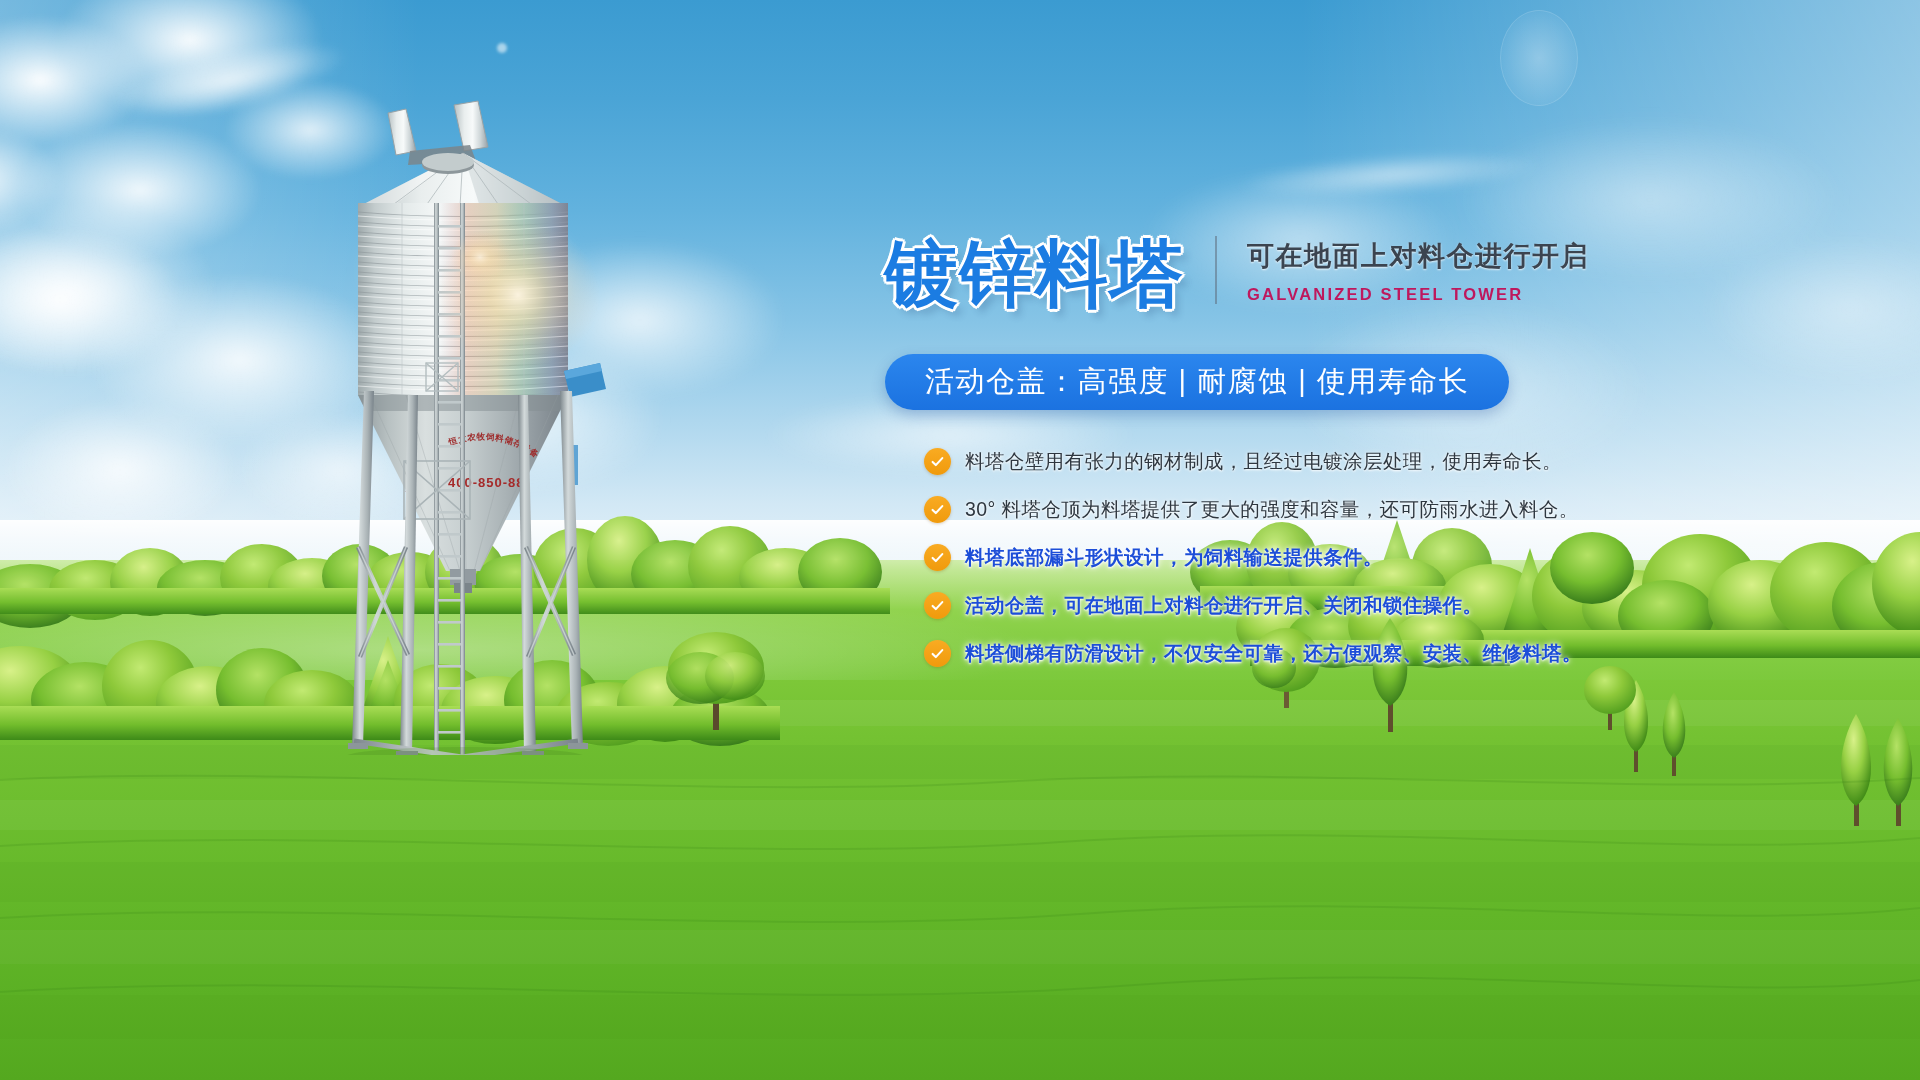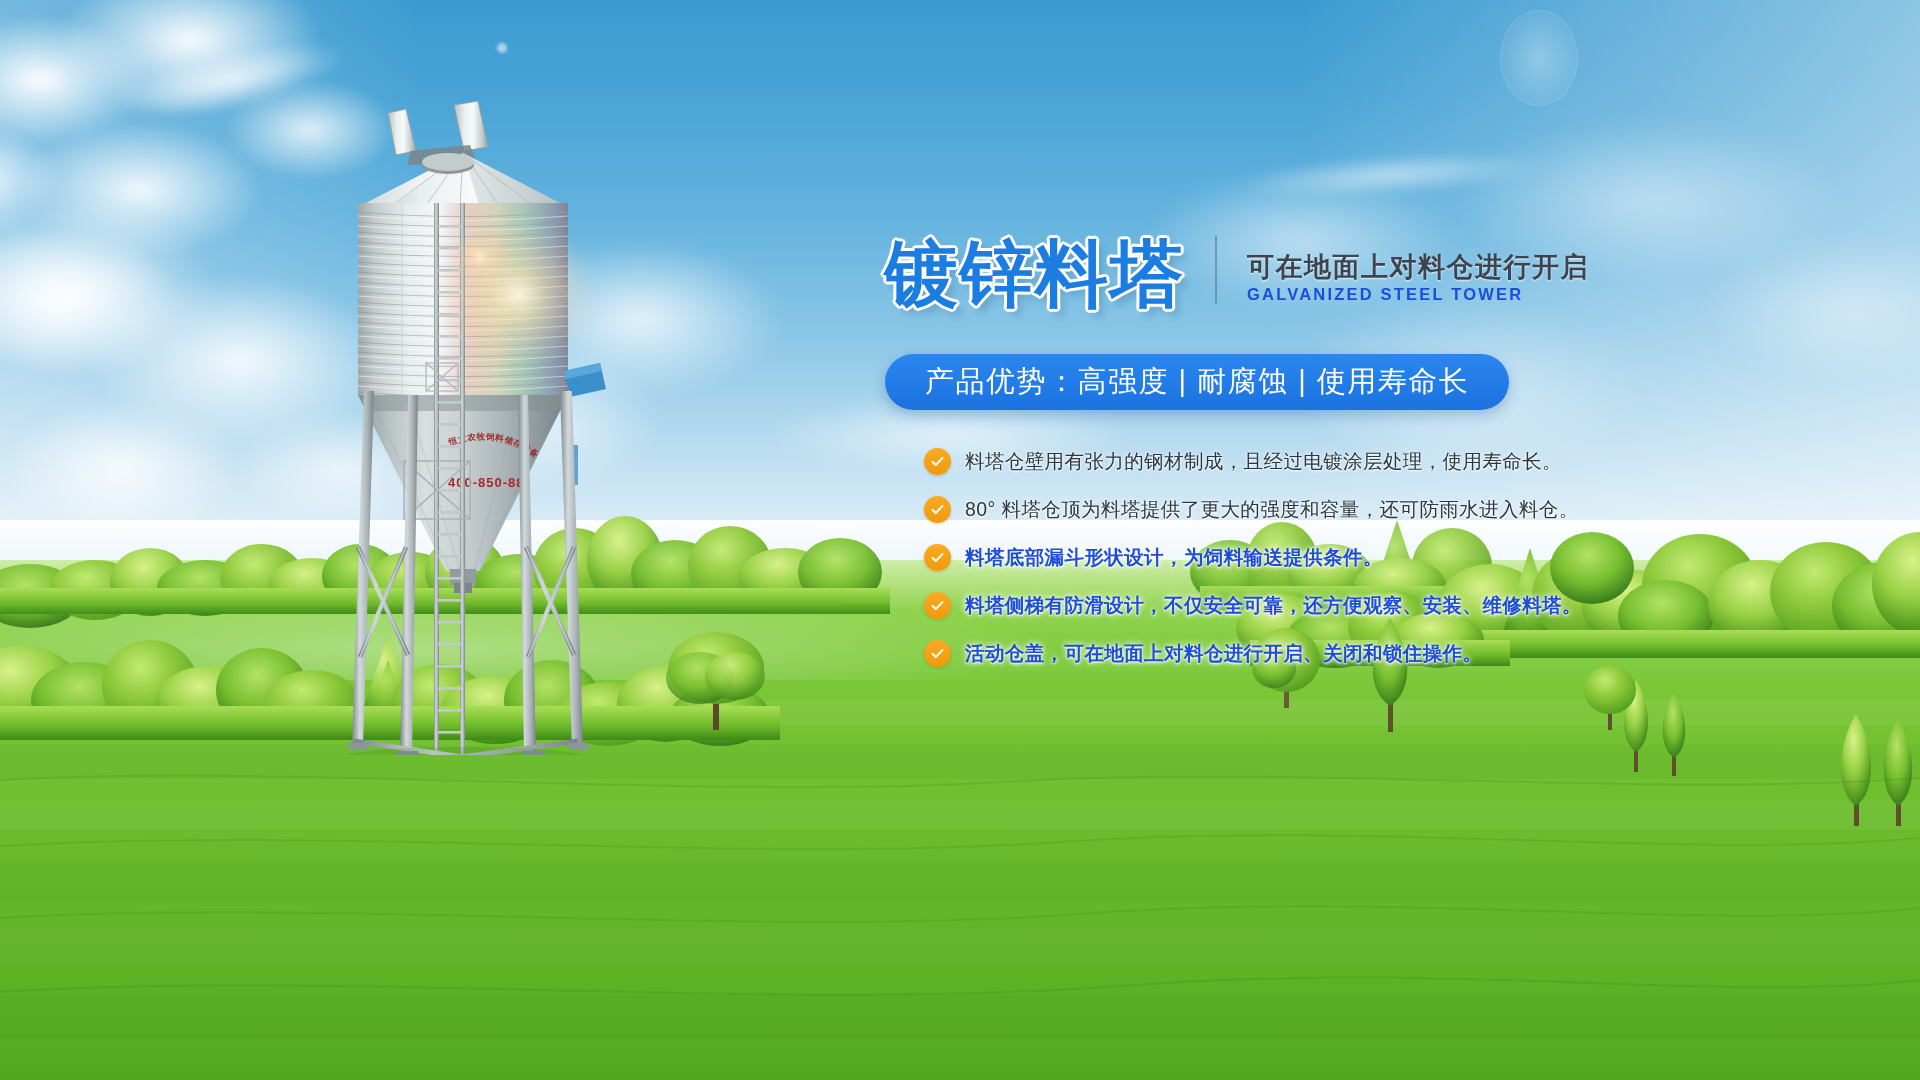--- a/index.html
+++ b/index.html
@@ -176,21 +176,22 @@
     width:2px; height:68px; background:rgba(95,110,125,.55);
     margin:0 4px 6px 4px; flex:0 0 auto;
   }
   .title-right { padding-bottom:6px; }
   .co-name {
     font-size:27px; font-weight:bold; color:#3b4450;
     letter-spacing:1.5px; white-space:nowrap;
     text-shadow:0 1px 2px rgba(255,255,255,.8);
   }
   .co-en {
-    font-size:16.5px; font-weight:bold; color:#1d4ed8;
+    margin-top:11px;
+    font-size:16.5px; font-weight:bold; color:#be185d;
     letter-spacing:2.2px; white-space:nowrap;
   }
 
   .pill {
     margin-top:44px;
     display:inline-flex; align-items:center; justify-content:center;
     height:56px; padding:0 40px;
     background:linear-gradient(to bottom,#2b86ee,#1b72e0);
     border-radius:30px;
     box-shadow:0 5px 14px rgba(20,70,150,.28);
@@ -655,66 +656,66 @@
     <div class="title-row">
       <div class="big-title">镀锌料塔</div>
       <div class="title-div"></div>
       <div class="title-right">
         <div class="co-name">可在地面上对料仓进行开启</div>
         <div class="co-en">GALVANIZED STEEL TOWER</div>
       </div>
     </div>
 
     <div class="pill">
-      <span class="pill-text">产品优势：高强度 | 耐腐蚀 | 使用寿命长</span>
+      <span class="pill-text">活动仓盖：高强度 | 耐腐蚀 | 使用寿命长</span>
     </div>
 
     <div class="bullets">
 
       <div class="bullet">
         <span class="check">
           <svg width="15" height="15" viewBox="0 0 15 15">
               <path d="M2.6 7.9 L5.8 11.1 L12.3 4.1" stroke="#fff" stroke-width="2.1" fill="none" stroke-linecap="round" stroke-linejoin="round"></path>
             </svg>
         </span>
         <span class="bullet-text">料塔仓壁用有张力的钢材制成，且经过电镀涂层处理，使用寿命长。</span>
       </div>
 
       <div class="bullet">
         <span class="check">
           <svg width="15" height="15" viewBox="0 0 15 15">
               <path d="M2.6 7.9 L5.8 11.1 L12.3 4.1" stroke="#fff" stroke-width="2.1" fill="none" stroke-linecap="round" stroke-linejoin="round"></path>
             </svg>
         </span>
-        <span class="bullet-text">80° 料塔仓顶为料塔提供了更大的强度和容量，还可防雨水进入料仓。</span>
+        <span class="bullet-text">30° 料塔仓顶为料塔提供了更大的强度和容量，还可防雨水进入料仓。</span>
       </div>
 
       <div class="bullet dark">
         <span class="check">
           <svg width="15" height="15" viewBox="0 0 15 15">
               <path d="M2.6 7.9 L5.8 11.1 L12.3 4.1" stroke="#fff" stroke-width="2.1" fill="none" stroke-linecap="round" stroke-linejoin="round"></path>
             </svg>
         </span>
         <span class="bullet-text">料塔底部漏斗形状设计，为饲料输送提供条件。</span>
       </div>
 
       <div class="bullet dark">
         <span class="check">
           <svg width="15" height="15" viewBox="0 0 15 15">
               <path d="M2.6 7.9 L5.8 11.1 L12.3 4.1" stroke="#fff" stroke-width="2.1" fill="none" stroke-linecap="round" stroke-linejoin="round"></path>
             </svg>
         </span>
-        <span class="bullet-text">料塔侧梯有防滑设计，不仅安全可靠，还方便观察、安装、维修料塔。</span>
+        <span class="bullet-text">活动仓盖，可在地面上对料仓进行开启、关闭和锁住操作。</span>
       </div>
 
       <div class="bullet dark">
         <span class="check">
           <svg width="15" height="15" viewBox="0 0 15 15">
               <path d="M2.6 7.9 L5.8 11.1 L12.3 4.1" stroke="#fff" stroke-width="2.1" fill="none" stroke-linecap="round" stroke-linejoin="round"></path>
             </svg>
         </span>
-        <span class="bullet-text">活动仓盖，可在地面上对料仓进行开启、关闭和锁住操作。</span>
+        <span class="bullet-text">料塔侧梯有防滑设计，不仅安全可靠，还方便观察、安装、维修料塔。</span>
       </div>
 
     </div>
   </div>
 
 </div>
 
 </body></html>

